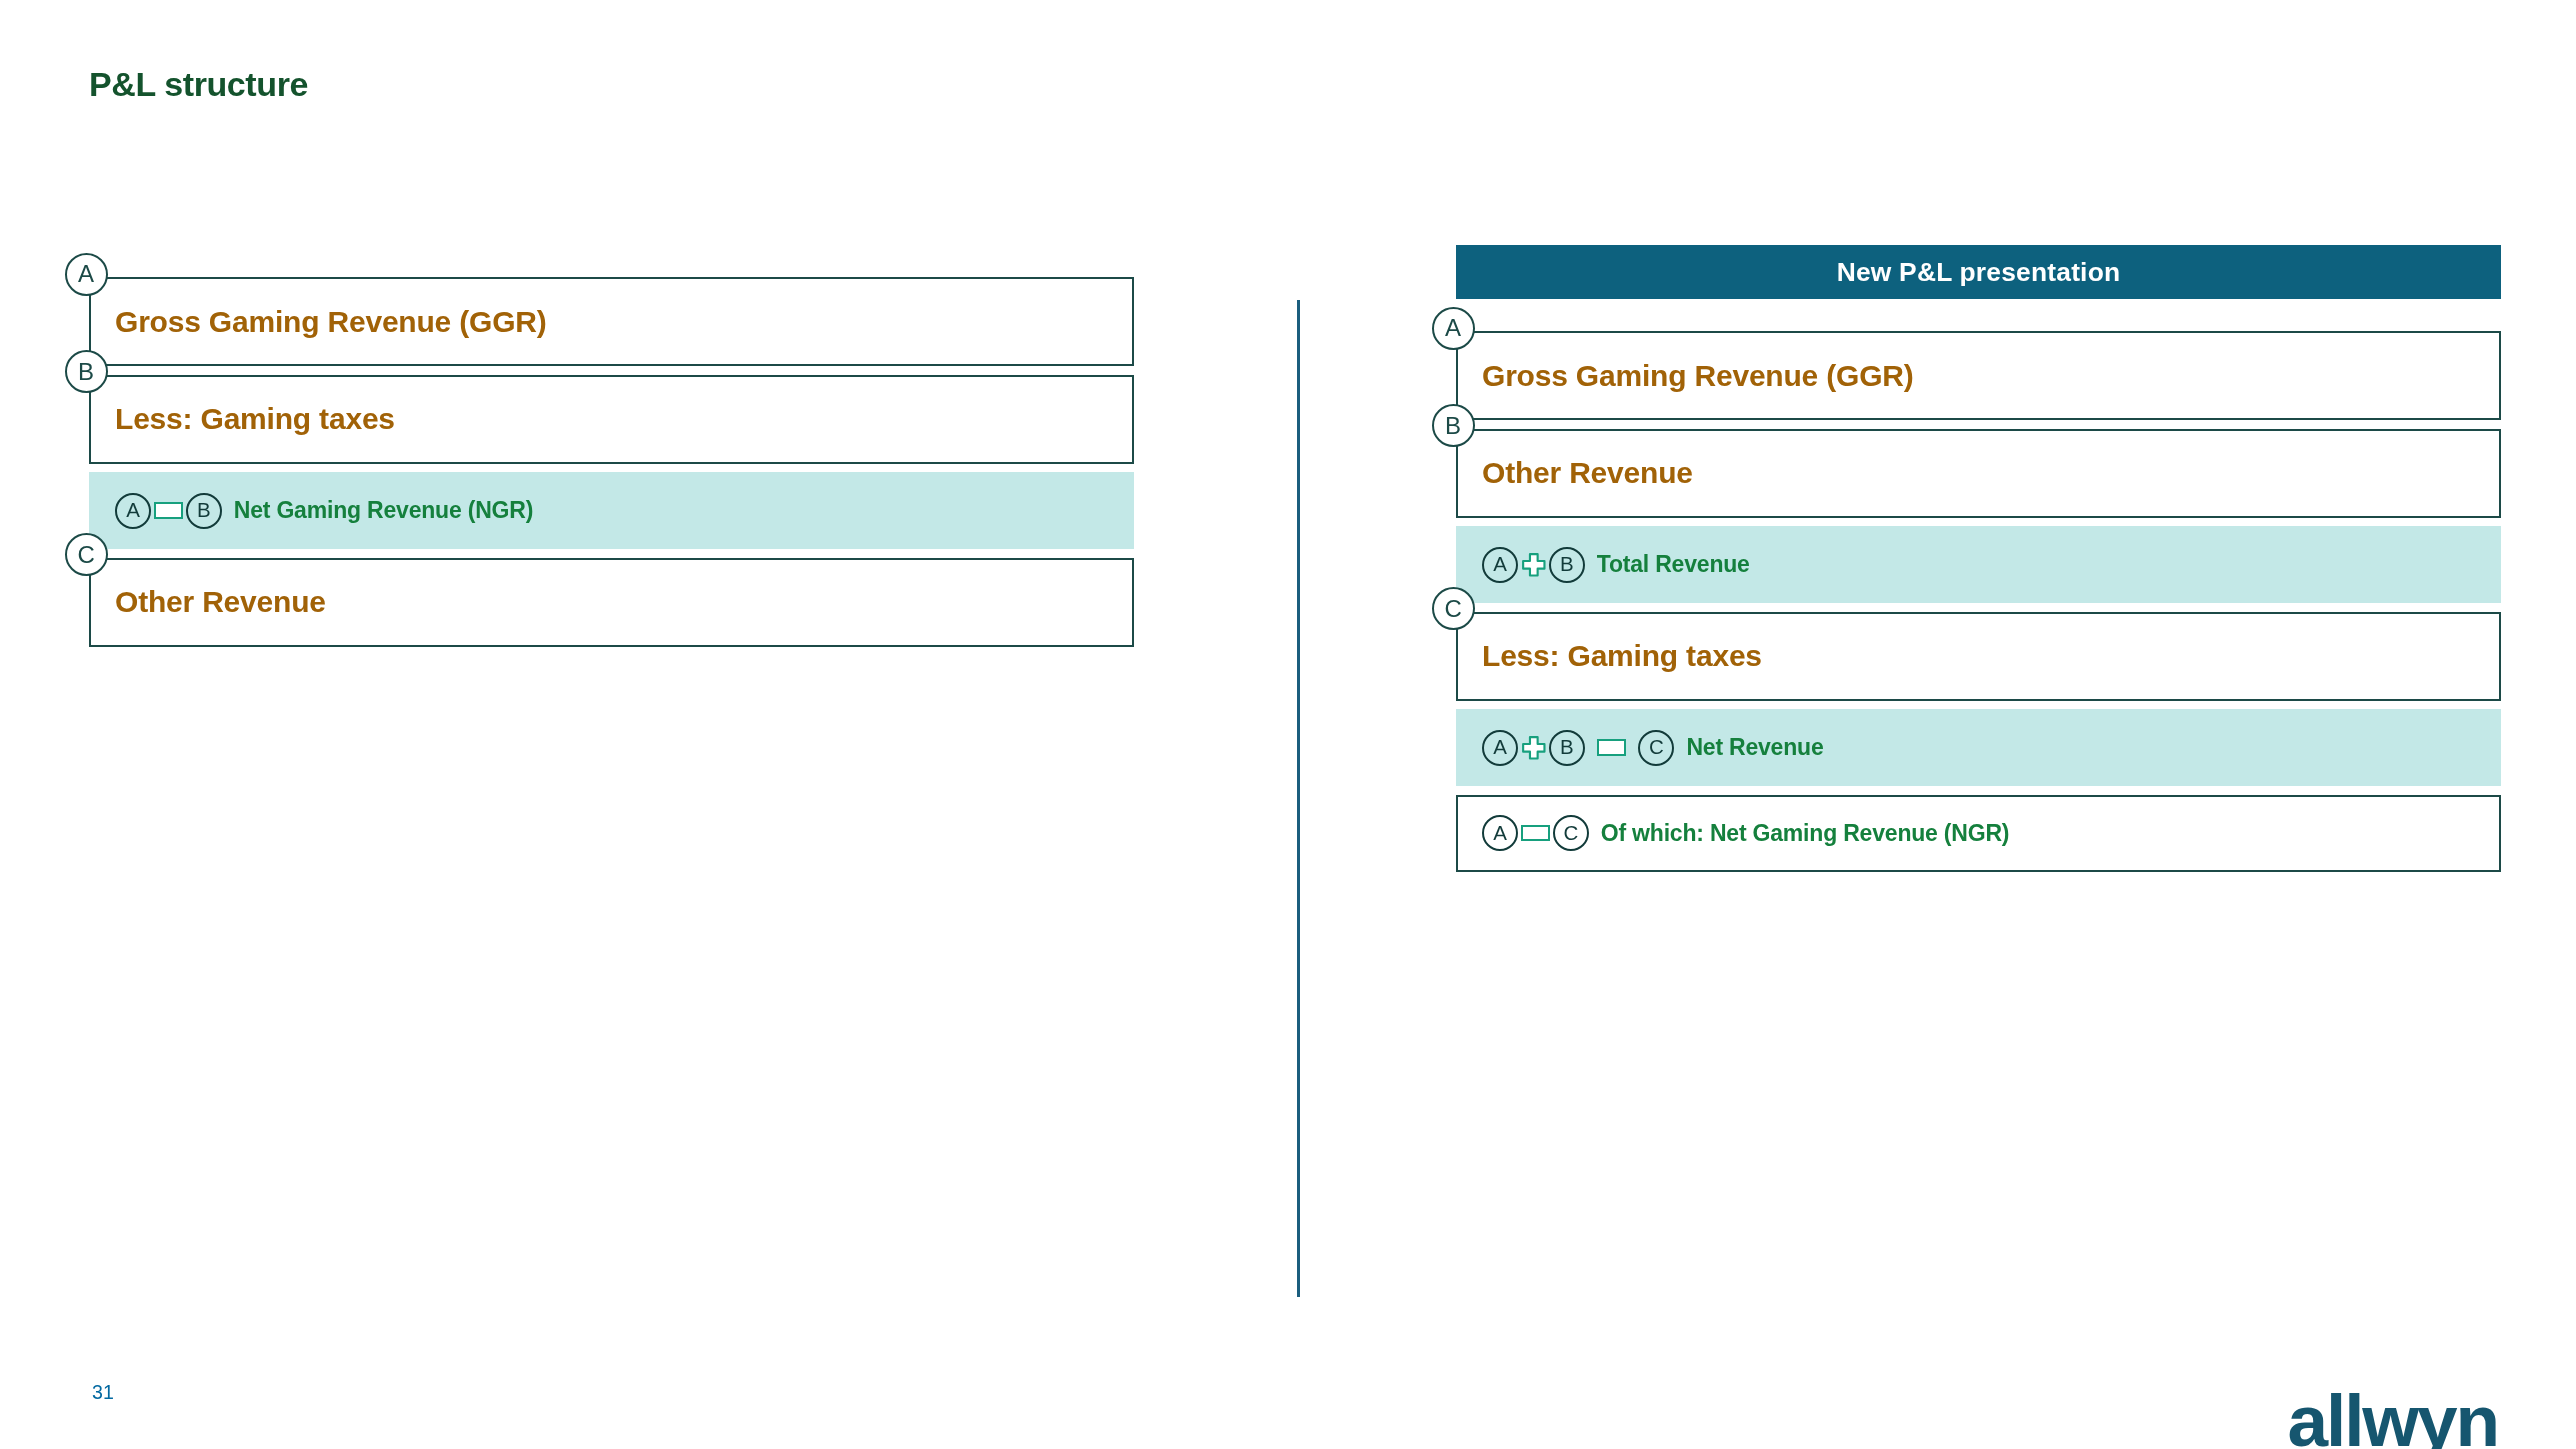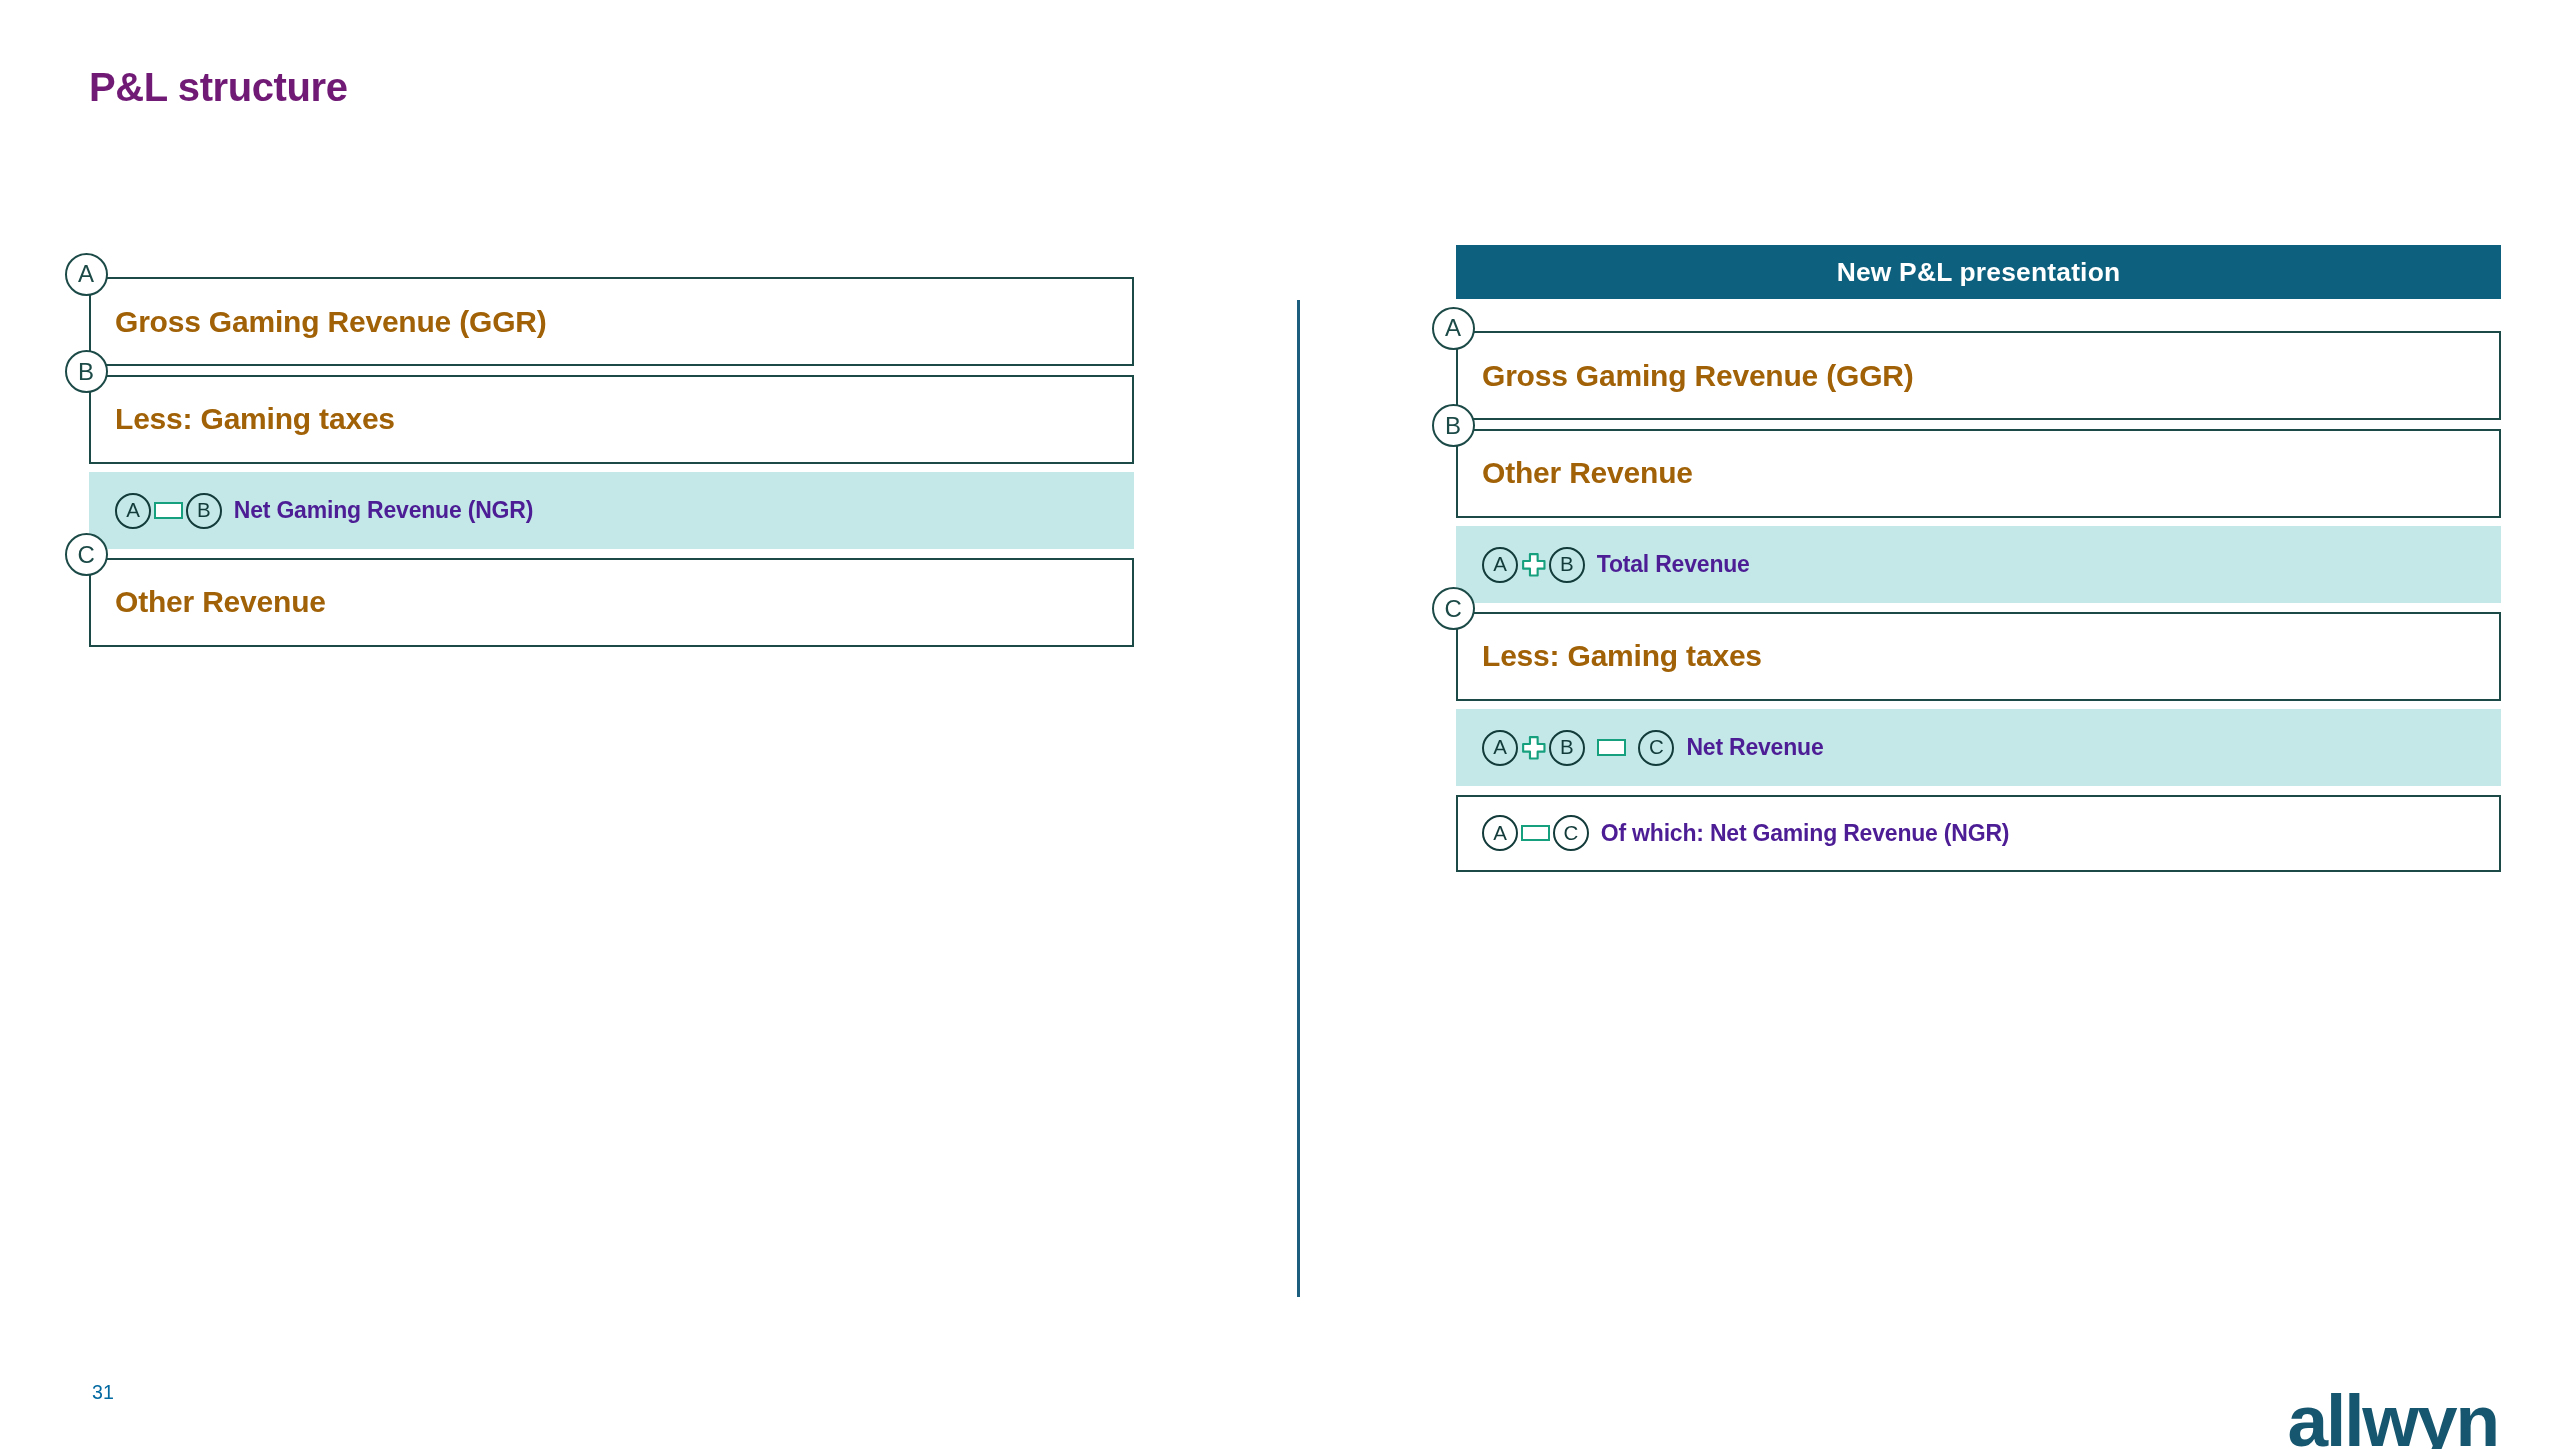--- a/index.html
+++ b/index.html
@@ -13,23 +13,23 @@
     position: relative;
     font-family: "Liberation Sans", sans-serif;
     overflow: hidden;
   }
 
   
   #page-title {
     position: absolute;
     left: 89px;
     top: 65px;
-    font-size: 40px;
-    font-weight: bold;
-    color: #701a75;
+    font-size: 34px;
+    font-weight: bold;
+    color: #14532d;
     letter-spacing: -0.4px;
     white-space: nowrap;
   }
 
   
   .column {
     position: absolute;
     top: 245px;
   }
   #column-previous { left: 89px;  width: 1045px; }
@@ -81,21 +81,21 @@
   }
   .row-label.plain {
     font-size: 30px;
     font-weight: bold;
     color: #a16207;
     letter-spacing: -0.2px;
   }
   .row-label.formula .label-text {
     font-size: 23px;
     font-weight: bold;
-    color: #4c1d95;
+    color: #15803d;
     letter-spacing: -0.2px;
     margin-left: 12px;
   }
   .row-label.formula .label-text.italic {
   }
 
   
   .corner-badge {
     position: absolute;
     left: -26.4px;

